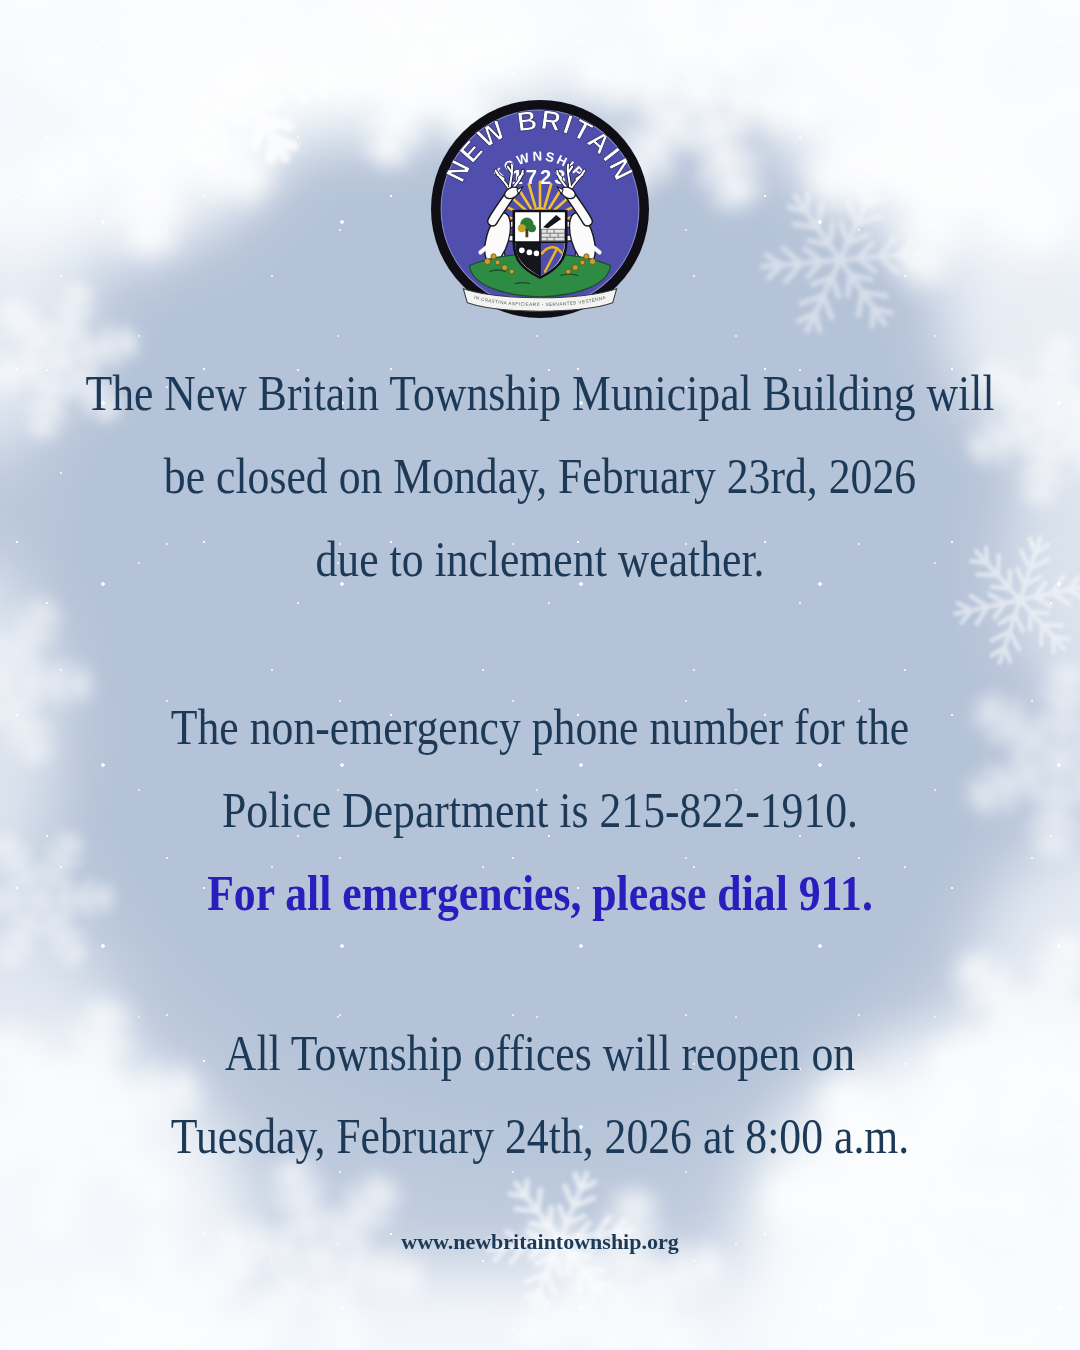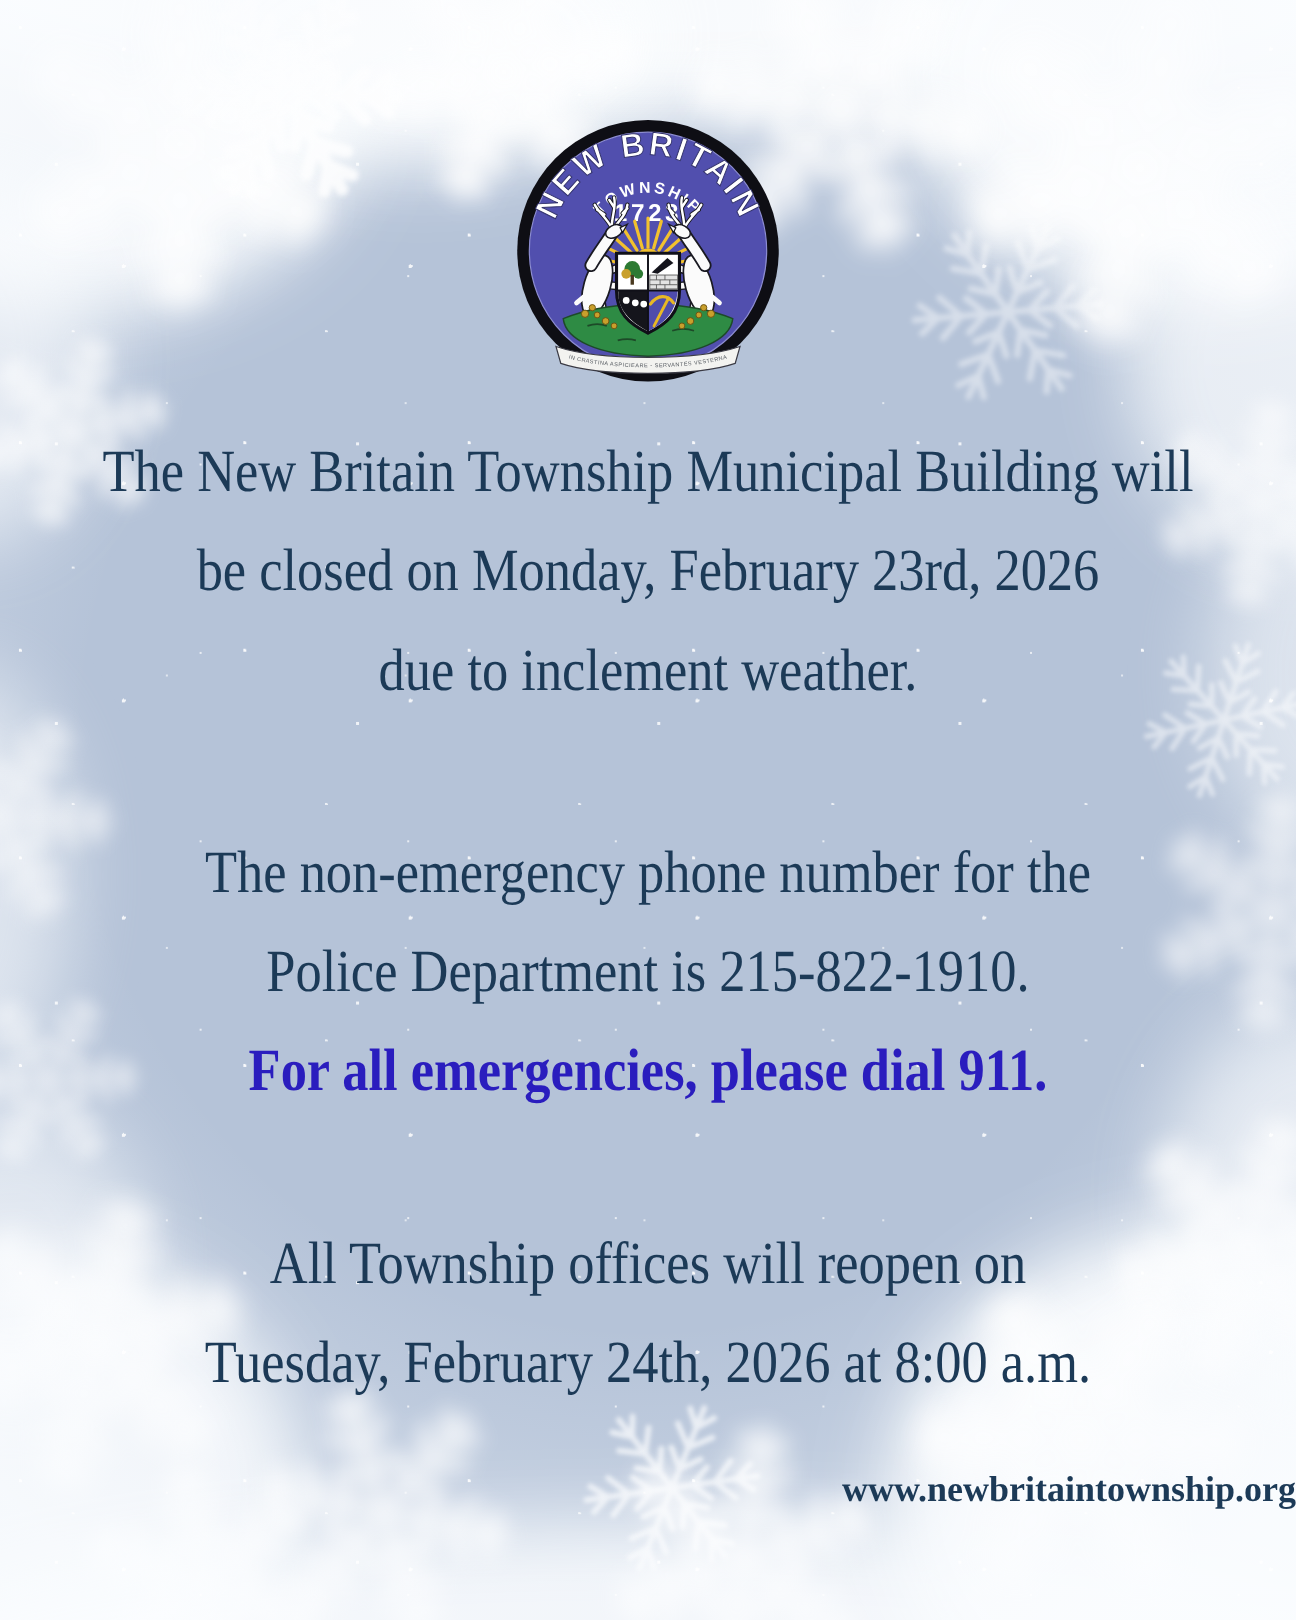--- a/index.html
+++ b/index.html
@@ -42,22 +42,22 @@
     font-size:47px; line-height:78px; font-weight:400;
     transform:scale(.93,1.06); transform-origin:50% 0;
   }
   .block p { margin:0; }
   .block1 { top:352px; }
   .block2 { top:686px; }
   .block3 { top:1012px; }
   .emergency { color:#2a1dbe; font-weight:700; }
   .website {
     position:absolute; left:0; right:0; top:1222px; z-index:3;
-    text-align:right; color:#1c3a57;
-    font-size:30px; line-height:40px; font-weight:700;
+    text-align:center; color:#1c3a57;
+    font-size:22px; line-height:40px; font-weight:700;
   }
 </style>
 </head>
 <body>
 
 <div class="canvas">
 
   <svg class="frost-svg" viewBox="0 0 1080 1350">
     <defs>
       <path id="arm" d="M0,0 L0,-60 M0,-14 L-11,-26 M0,-14 L11,-26 M0,-30 L-13,-43 M0,-30 L13,-43 M0,-45 L-9,-56 M0,-45 L9,-56"></path>

